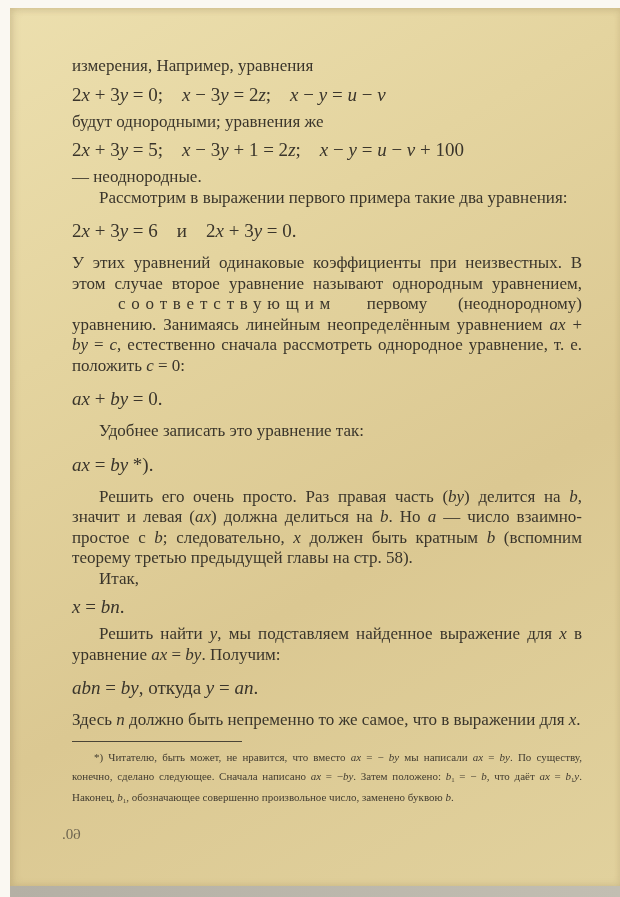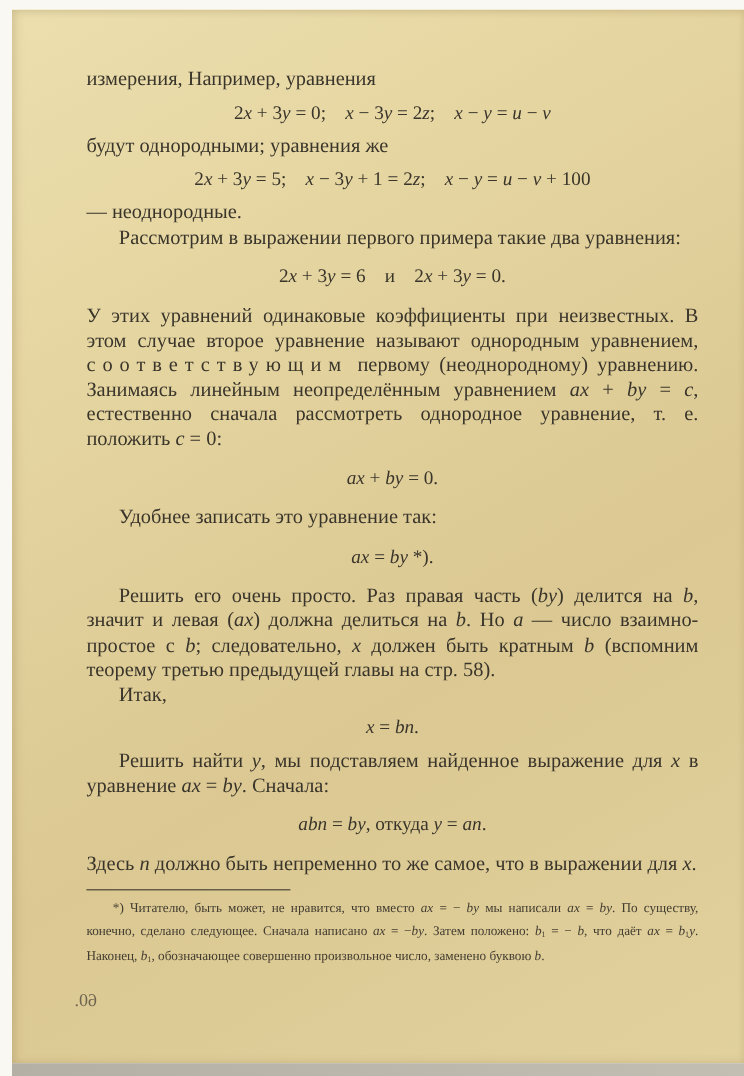--- a/index.html
+++ b/index.html
@@ -37,29 +37,28 @@
     height: 11px;
     background: linear-gradient(90deg, #b4b0a5, #c2beb2);
   }
   .line, .para {
     font-size: 17px;
     line-height: 20.5px;
   }
   .para { text-align: justify; }
   .indent { text-indent: 27px; }
   .eq {
-    font-size: 16px;
+    font-size: 19px;
     line-height: 21px;
-    text-align: center;
     margin: 7px 0;
   }
   .eq.big { margin: 12px 0; }
   .seg-r { font-style: normal; }
   .seg-i { font-style: italic; }
-  .seg-sp { letter-spacing: 0.34em; }
+  .seg-sp { letter-spacing: 0.34em; margin-left: 46px; }
   .seg-sub { font-size: 0.62em; vertical-align: -0.28em; font-style: normal; }
   .footnote-rule {
     width: 170px;
     height: 0;
     border-top: 1.6px solid #4a4436;
     margin: 10px 0 6px 0;
   }
   .footnote {
     font-size: 11px;
     line-height: 19px;
@@ -88,21 +87,21 @@
     <div class="line"><span class="seg-r">— неоднородные.</span></div>
     <div class="para indent"><span class="seg-r">Рассмотрим в выражении первого примера такие два уравнения:</span></div>
     <div class="eq big"><span class="seg-r">2</span><span class="seg-i">x</span><span class="seg-r"> + 3</span><span class="seg-i">y</span><span class="seg-r"> = 6 и 2</span><span class="seg-i">x</span><span class="seg-r"> + 3</span><span class="seg-i">y</span><span class="seg-r"> = 0.</span></div>
     <div class="para"><span class="seg-r">У этих уравнений одинаковые коэффициенты при неизвестных. В этом случае второе уравнение называют однородным уравнением, </span><span class="seg-sp">соответствующим</span><span class="seg-r"> первому (неоднородному) уравнению. Занимаясь линейным неопределённым уравнением </span><span class="seg-i">ax</span><span class="seg-r"> + </span><span class="seg-i">by</span><span class="seg-r"> = </span><span class="seg-i">c</span><span class="seg-r">, естественно сначала рассмотреть однородное уравнение, т. е. положить </span><span class="seg-i">c</span><span class="seg-r"> = 0:</span></div>
     <div class="eq big"><span class="seg-i">ax</span><span class="seg-r"> + </span><span class="seg-i">by</span><span class="seg-r"> = 0.</span></div>
     <div class="para indent"><span class="seg-r">Удобнее записать это уравнение так:</span></div>
     <div class="eq big"><span class="seg-i">ax</span><span class="seg-r"> = </span><span class="seg-i">by</span><span class="seg-r"> *).</span></div>
     <div class="para indent"><span class="seg-r">Решить его очень просто. Раз правая часть (</span><span class="seg-i">by</span><span class="seg-r">) делится на </span><span class="seg-i">b</span><span class="seg-r">, значит и левая (</span><span class="seg-i">ax</span><span class="seg-r">) должна делиться на </span><span class="seg-i">b</span><span class="seg-r">. Но </span><span class="seg-i">a</span><span class="seg-r"> — число взаимно-простое с </span><span class="seg-i">b</span><span class="seg-r">; следовательно, </span><span class="seg-i">x</span><span class="seg-r"> должен быть кратным </span><span class="seg-i">b</span><span class="seg-r"> (вспомним теорему третью предыдущей главы на стр. 58).</span></div>
     <div class="para indent"><span class="seg-r">Итак,</span></div>
     <div class="eq"><span class="seg-i">x</span><span class="seg-r"> = </span><span class="seg-i">bn</span><span class="seg-r">.</span></div>
-    <div class="para indent"><span class="seg-r">Решить найти </span><span class="seg-i">y</span><span class="seg-r">, мы подставляем найденное выражение для </span><span class="seg-i">x</span><span class="seg-r"> в уравнение </span><span class="seg-i">ax</span><span class="seg-r"> = </span><span class="seg-i">by</span><span class="seg-r">. Сначала:</span></div>
+    <div class="para indent"><span class="seg-r">Решить найти </span><span class="seg-i">y</span><span class="seg-r">, мы подставляем найденное выражение для </span><span class="seg-i">x</span><span class="seg-r"> в уравнение </span><span class="seg-i">ax</span><span class="seg-r"> = </span><span class="seg-i">by</span><span class="seg-r">. Получим:</span></div>
     <div class="eq big"><span class="seg-i">abn</span><span class="seg-r"> = </span><span class="seg-i">by</span><span class="seg-r">, откуда </span><span class="seg-i">y</span><span class="seg-r"> = </span><span class="seg-i">an</span><span class="seg-r">.</span></div>
     <div class="para"><span class="seg-r">Здесь </span><span class="seg-i">n</span><span class="seg-r"> должно быть непременно то же самое, что в выражении для </span><span class="seg-i">x</span><span class="seg-r">.</span></div>
 
     <div class="footnote-rule"></div>
     <div class="footnote"><span class="seg-r">*) Читателю, быть может, не нравится, что вместо </span><span class="seg-i">ax</span><span class="seg-r"> = − </span><span class="seg-i">by</span><span class="seg-r"> мы написали </span><span class="seg-i">ax</span><span class="seg-r"> = </span><span class="seg-i">by</span><span class="seg-r">. По существу, конечно, сделано следующее. Сначала написано </span><span class="seg-i">ax</span><span class="seg-r"> = −</span><span class="seg-i">by</span><span class="seg-r">. Затем положено: </span><span class="seg-i">b</span><span class="seg-sub">1</span><span class="seg-r"> = − </span><span class="seg-i">b</span><span class="seg-r">, что даёт </span><span class="seg-i">ax</span><span class="seg-r"> = </span><span class="seg-i">b</span><span class="seg-sub">1</span><span class="seg-i">y</span><span class="seg-r">. Наконец, </span><span class="seg-i">b</span><span class="seg-sub">1</span><span class="seg-r">, обозначающее совершенно произвольное число, заменено буквою </span><span class="seg-i">b</span><span class="seg-r">.</span></div>
 
     <span class="page-number">60.</span>
   </div>
   <div class="bottom-strip"></div>
 </div>

